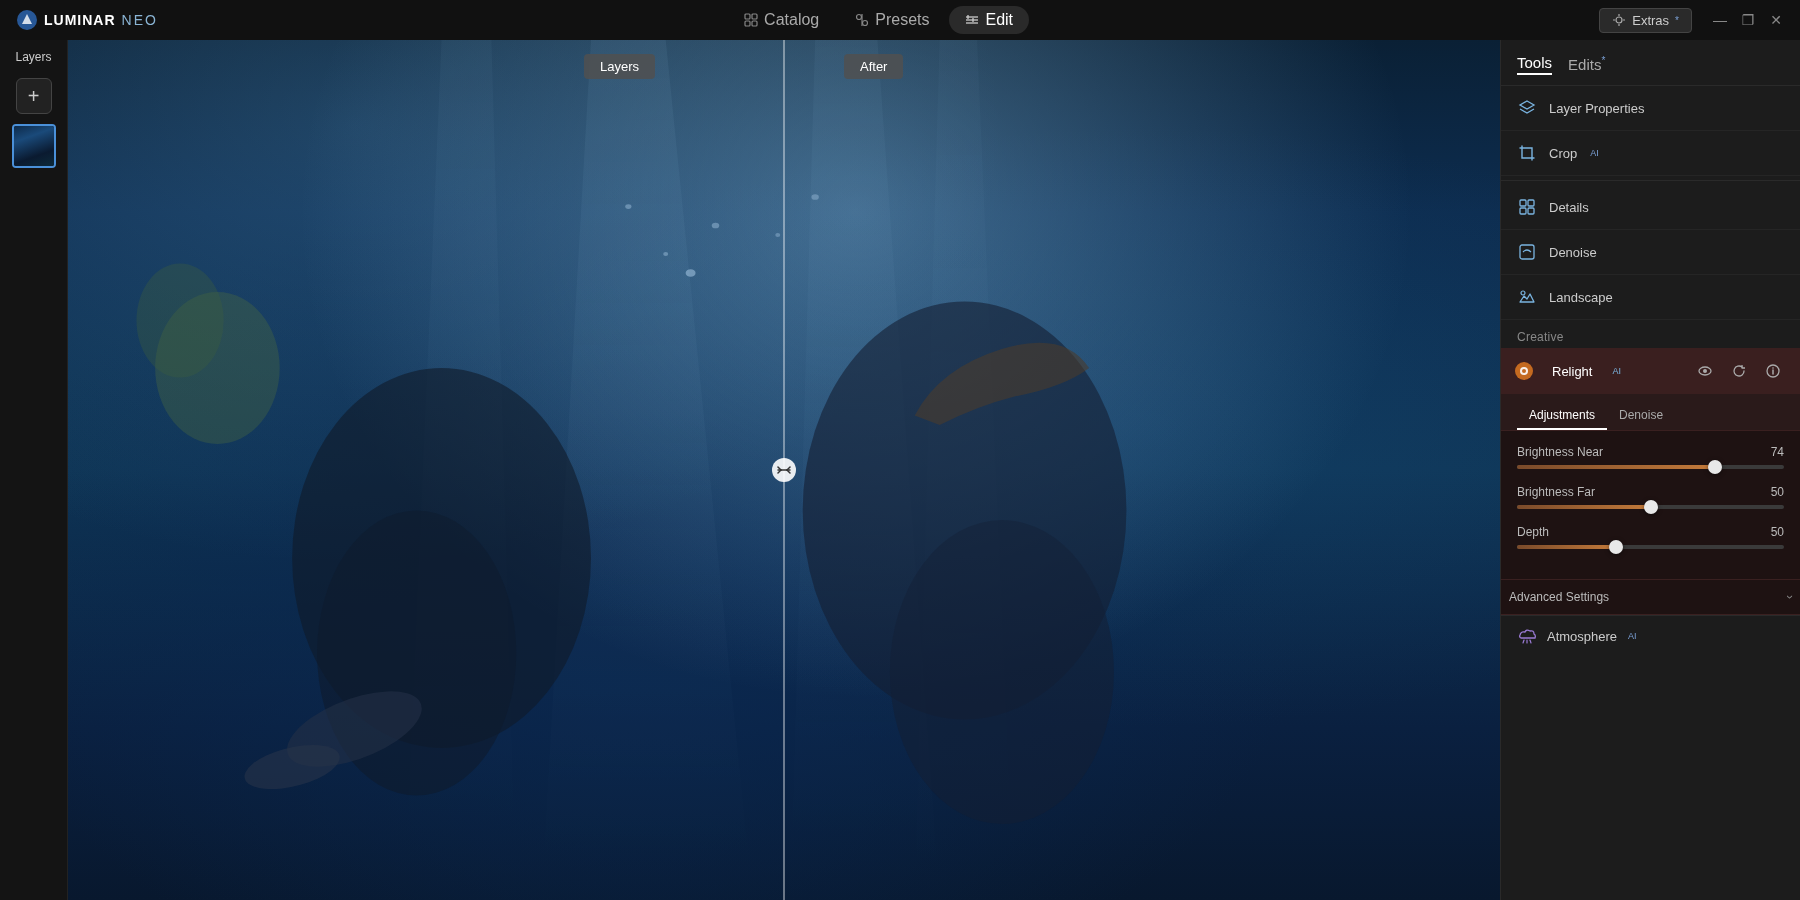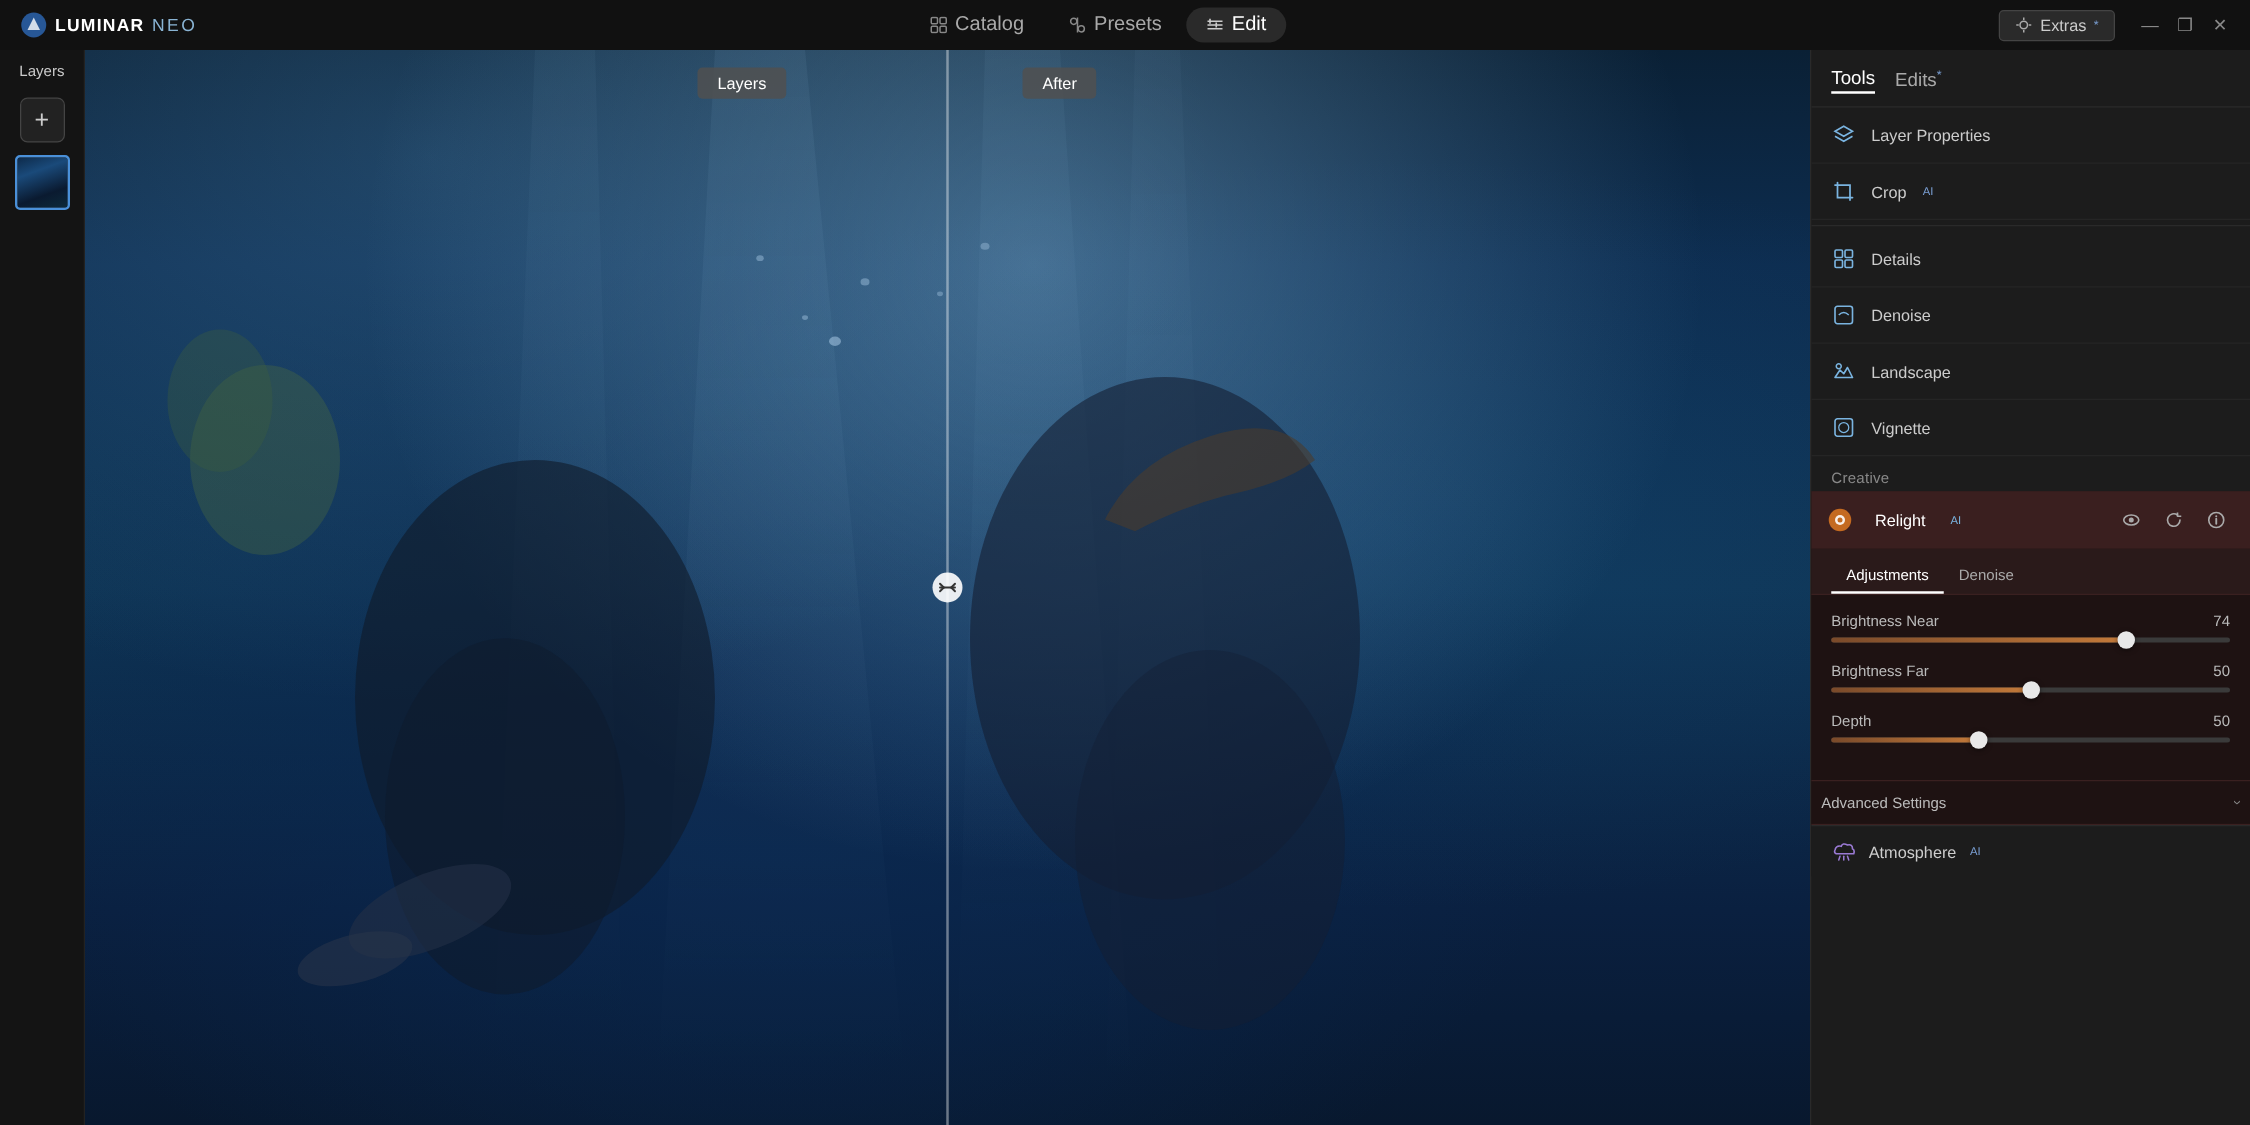--- a/index.html
+++ b/index.html
@@ -200,21 +200,21 @@
       position: absolute;
       top: 0; left: 0; right: 0; bottom: 0;
       background:
         radial-gradient(ellipse at 60% 30%, rgba(180,210,240,0.35) 0%, transparent 60%),
         radial-gradient(ellipse at 20% 15%, rgba(100,160,200,0.25) 0%, transparent 45%),
         linear-gradient(180deg, #0d1f35 0%, #0a2a4a 30%, #0f3355 60%, #0d2040 100%);
     }
 
     
     .right-panel {
-      width: 352px;
+      width: 300px;
       background: #1c1c1c;
       border-left: 1px solid #2a2a2a;
       display: flex;
       flex-direction: column;
       flex-shrink: 0;
       overflow-y: auto;
     }
     .right-panel::-webkit-scrollbar { width: 4px; }
     .right-panel::-webkit-scrollbar-track { background: #1c1c1c; }
     .right-panel::-webkit-scrollbar-thumb { background: #444; border-radius: 2px; }
@@ -636,29 +636,20 @@
     <div class="section-item">
       <div class="section-icon">
         <svg width="18" height="18" viewBox="0 0 18 18">
           <path d="M2 14 L6 8 L9 11 L12 6 L16 14 Z" fill="none" stroke="#7ab4e0" stroke-width="1.3" stroke-linejoin="round"></path>
           <circle cx="5" cy="5" r="2" fill="none" stroke="#7ab4e0" stroke-width="1.2"></circle>
         </svg>
       </div>
       <span class="section-label">Landscape</span>
     </div>
 
-    <div class="section-item">
-      <div class="section-icon">
-        <svg width="18" height="18" viewBox="0 0 18 18">
-          <rect x="2" y="2" width="14" height="14" fill="none" stroke="#7ab4e0" stroke-width="1.3" rx="2"></rect>
-          <ellipse cx="9" cy="9" rx="4" ry="4" fill="none" stroke="#7ab4e0" stroke-width="1"></ellipse>
-        </svg>
-      </div>
-      <span class="section-label">Vignette</span>
-    </div>
 
     <div class="section-category">Creative</div>
 
     <div class="relight-panel">
       <div class="relight-header">
         <div class="relight-header-left">
           <div class="relight-icon">
             <svg width="12" height="12" viewBox="0 0 12 12">
               <circle cx="6" cy="6" r="4" fill="rgba(255,255,255,0.9)"></circle>
               <circle cx="6" cy="6" r="2" fill="#c46a20"></circle>

